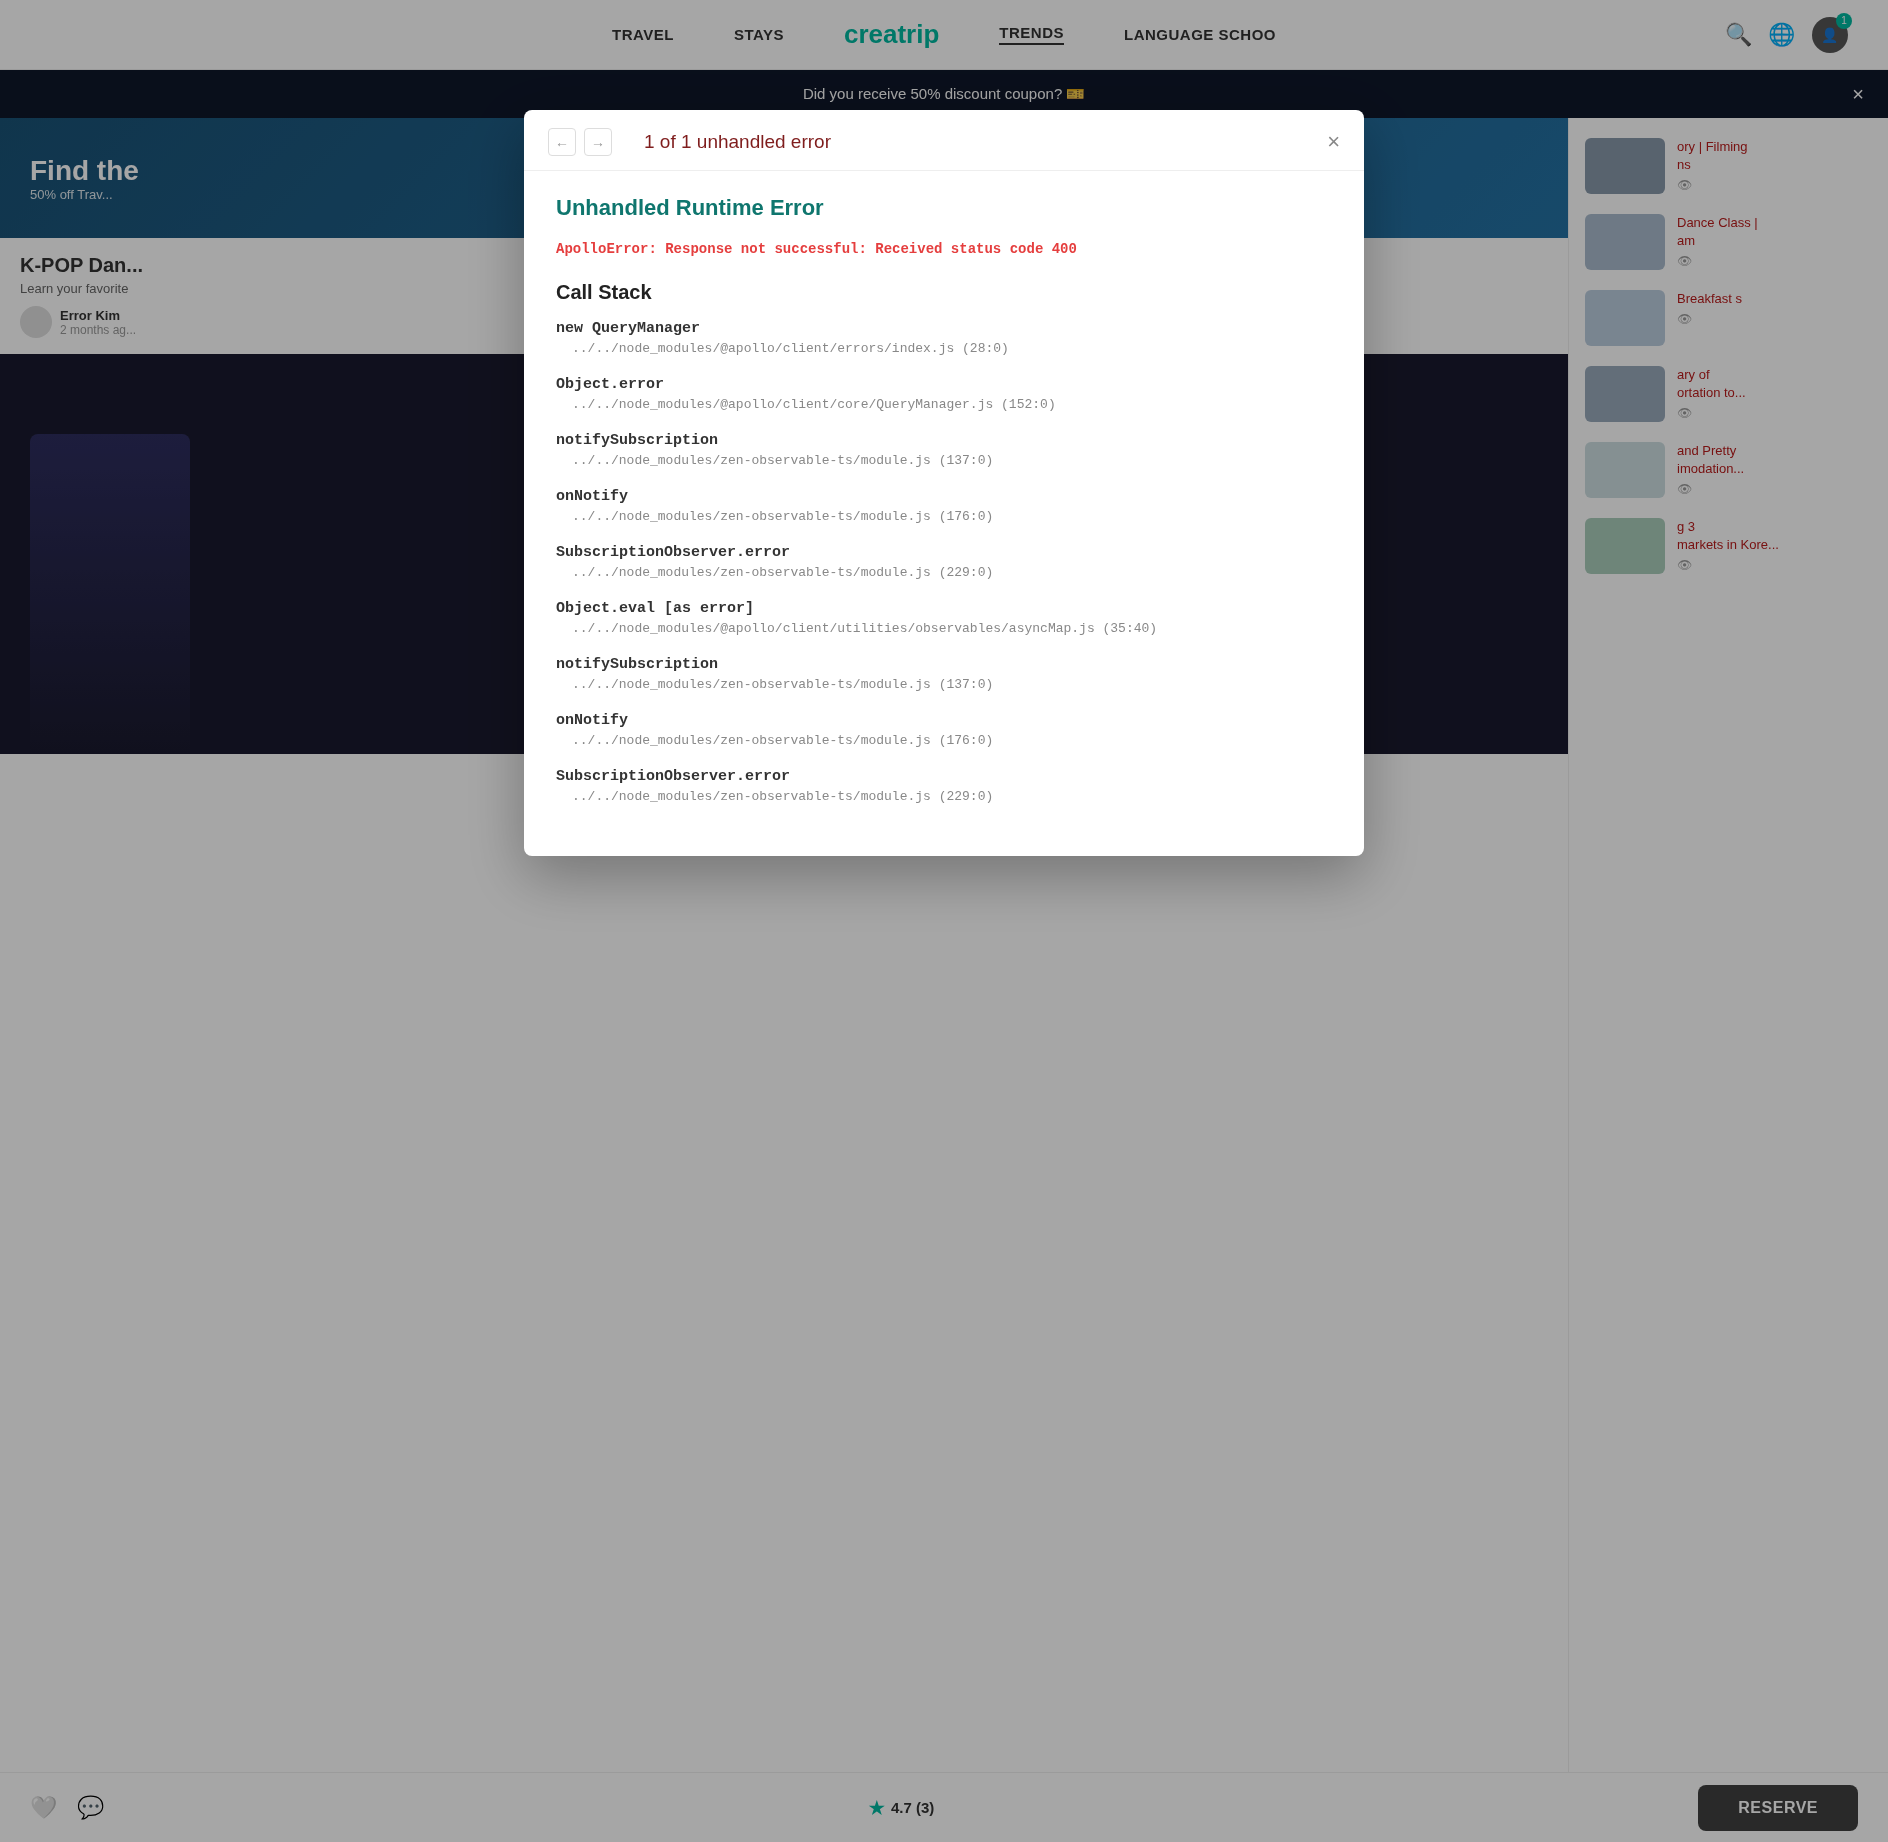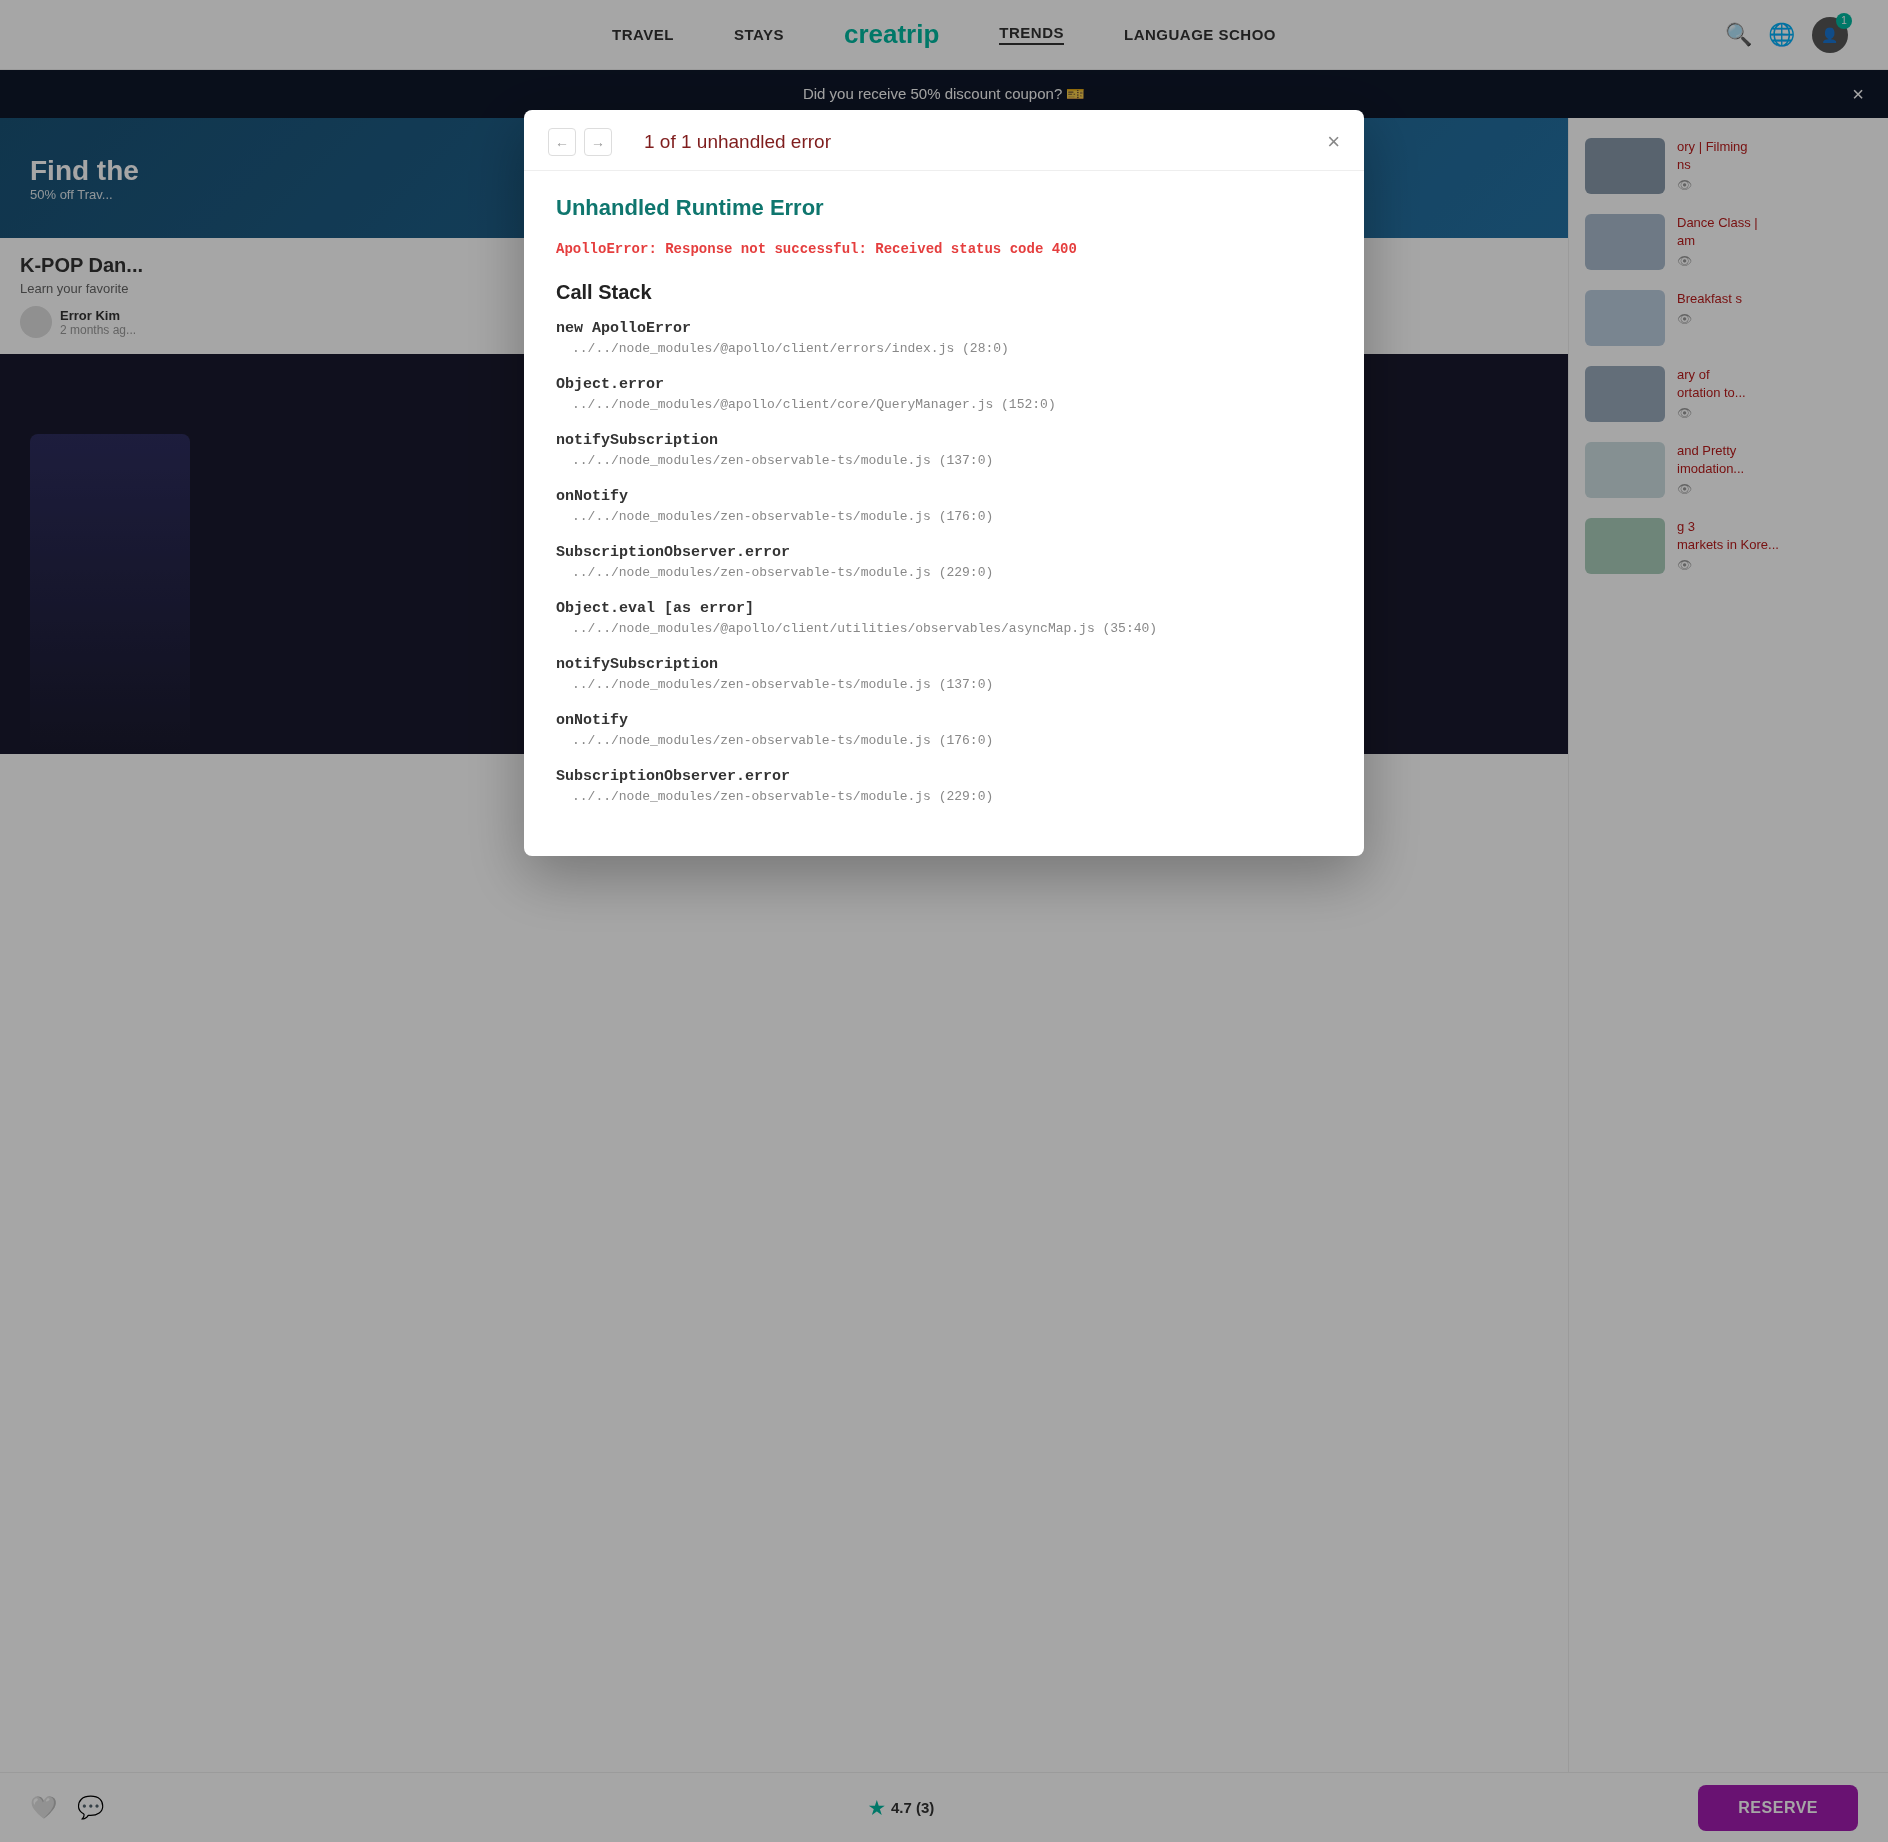--- a/index.html
+++ b/index.html
@@ -259,21 +259,21 @@
       gap: 6px;
       font-size: 15px;
       font-weight: 600;
       color: #333;
     }
     .rating .star {
       color: #00b8a0;
       font-size: 18px;
     }
     .reserve-btn {
-      background: #a21caf;
+      background: #404040;
       color: #fff;
       border: none;
       border-radius: 8px;
       padding: 14px 40px;
       font-size: 16px;
       font-weight: 700;
       cursor: pointer;
       letter-spacing: 0.5px;
     }
 
@@ -512,21 +512,21 @@
       <span class="modal-close">×</span>
     </div>
 
     <div class="modal-body">
       <h2 class="error-title">Unhandled Runtime Error</h2>
       <p class="error-message">ApolloError: Response not successful: Received status code 400</p>
 
       <h3 class="call-stack-title">Call Stack</h3>
 
       <div class="stack-item">
-        <div class="stack-function">new ApolloError</div>
+        <div class="stack-function">new QueryManager</div>
         <div class="stack-file">../../node_modules/@apollo/client/errors/index.js (28:0)</div>
       </div>
       <div class="stack-item">
         <div class="stack-function">Object.error</div>
         <div class="stack-file">../../node_modules/@apollo/client/core/QueryManager.js (152:0)</div>
       </div>
       <div class="stack-item">
         <div class="stack-function">notifySubscription</div>
         <div class="stack-file">../../node_modules/zen-observable-ts/module.js (137:0)</div>
       </div>

